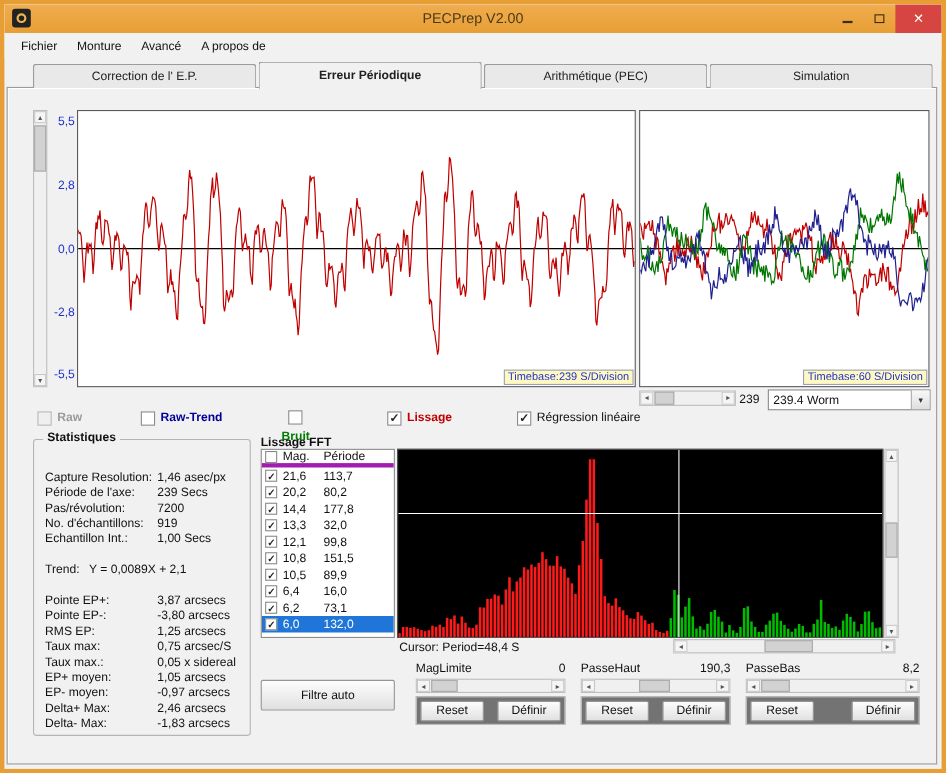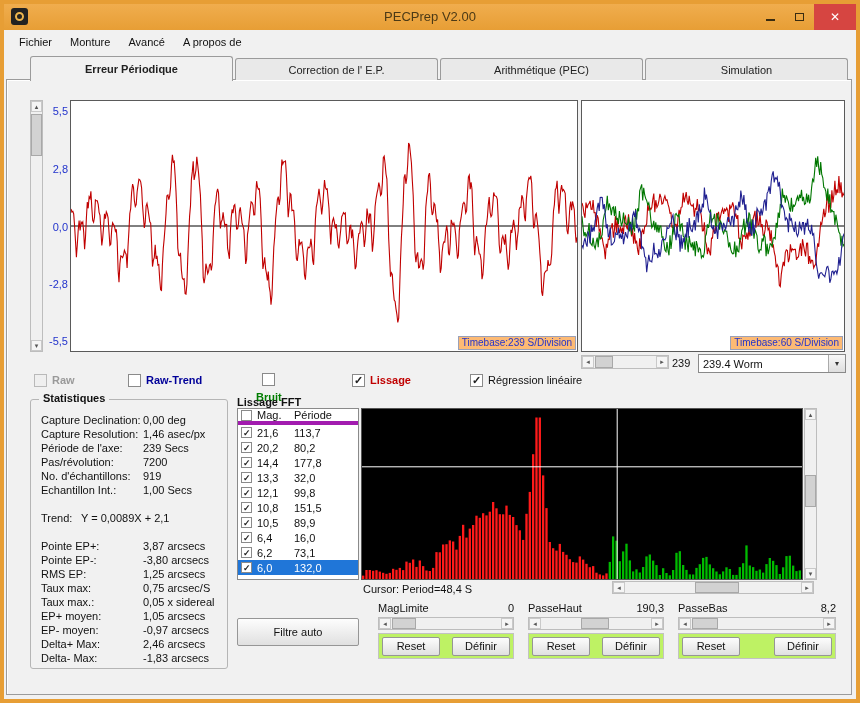--- a/index.html
+++ b/index.html
@@ -21,21 +21,21 @@
   .menu-item{padding:3px 9px;}
   
   .tabstrip{position:absolute;left:26px;top:52px;width:820px;height:24px;display:flex;z-index:4;}
   .tab{flex:1;height:22px;margin-top:2px;margin-right:2px;border:1px solid #9b9b9b;border-bottom:none;border-radius:3px 3px 0 0;background:#e9e9e9;display:flex;align-items:center;justify-content:center;color:#222;}
   .tab.active{height:25px;margin-top:0;background:#f1f1f1;font-weight:bold;z-index:6;}
   .panel{position:absolute;left:2px;top:75px;width:846px;height:616px;background:#f1f1f1;border:1px solid #9b9b9b;box-shadow:inset 1px 1px 0 #ffffff;z-index:1;}
   .z{z-index:5;}
   .filelabel{font-weight:bold;}
   
   .chartbox{background:#fff;border:1px solid #5a5a5a;overflow:hidden;}
-  .timebase{position:absolute;right:1px;bottom:1px;background:#fdba74;border:1px solid #9aa0b8;color:#2233cc;font-size:10px;padding:0 3px;line-height:12px;}
+  .timebase{position:absolute;right:1px;bottom:1px;background:#fef9c3;border:1px solid #9aa0b8;color:#2233cc;font-size:10px;padding:0 3px;line-height:12px;}
   .ylab{width:26px;text-align:right;color:#2233cc;font-size:11px;}
   
   .hscroll{display:flex;background:#f0f0f0;border:1px solid #bdbdbd;}
   .vscroll{display:flex;flex-direction:column;background:#f0f0f0;border:1px solid #bdbdbd;}
   .sb-btn{background:#f5f5f5;border:1px solid #c9c9c9;color:#555;font-size:7px;display:flex;align-items:center;justify-content:center;flex:0 0 auto;}
   .hscroll .sb-btn{width:12px;height:100%;}
   .vscroll .sb-btn{height:11px;width:100%;}
   .sb-track{flex:1;position:relative;}
   .sb-thumb{position:absolute;background:#d2d2d2;border:1px solid #a8a8a8;}
   .hscroll .sb-thumb{top:0;bottom:0;}
@@ -65,21 +65,21 @@
   .fftrow.selected{background:#2076d8;color:#fff;}
   .fftchart{background:#000;border:1px solid #555;overflow:hidden;}
   
   .combo{display:flex;align-items:center;background:#fff;border:1px solid #8a8a8a;}
   .combo-text{flex:1;padding-left:4px;white-space:nowrap;}
   .combo-btn{width:17px;align-self:stretch;background:linear-gradient(#f8f8f8,#dedede);border-left:1px solid #aaa;display:flex;align-items:center;justify-content:center;font-size:8px;color:#333;}
   
   .slgroup{position:absolute;}
   .sl-head{display:flex;justify-content:space-between;height:13px;}
   .sl-scroll{height:13px;margin-top:2px;}
-  .sl-panel{margin-top:3px;height:26px;background:#bef264;border:1px solid #c2c2c2;display:flex;align-items:center;justify-content:space-between;padding:0 3px;}
+  .sl-panel{margin-top:3px;height:26px;background:#737373;border:1px solid #c2c2c2;display:flex;align-items:center;justify-content:space-between;padding:0 3px;}
   .sl-panel .btn{width:58px;height:19px;}
 </style>
 </head>
 <body>
 
 <div class="window">
 
   <div class="titlebar">
     <div class="tb-icon">
         <span class="tb-icon-dot"></span>
@@ -97,22 +97,22 @@
   </div>
 
   <div class="menubar">
     <span class="menu-item">Fichier</span>
     <span class="menu-item">Monture</span>
     <span class="menu-item">Avancé</span>
     <span class="menu-item">A propos de</span>
   </div>
 
   <div class="tabstrip">
+    <div class="tab">Correction de l' E.P.</div>
     <div class="tab active">Erreur Périodique</div>
-    <div class="tab">Correction de l' E.P.</div>
     <div class="tab">Arithmétique (PEC)</div>
     <div class="tab">Simulation</div>
   </div>
 
   <div class="panel"></div>
 
 
   <div class="abs z vscroll" style="left:26px;top:96px;width:13px;height:252px;">
     <div class="sb-btn">▴</div>
     <div class="sb-track">
@@ -174,24 +174,20 @@
     <span class="cb checked"></span>
     <span class="cb-label" style="color: rgb(192, 0, 0);">Lissage</span>
   </div>
   <div class="cbitem z" style="left:466px;top:369px;">
     <span class="cb checked"></span>
     <span class="cb-label plain" style="color: rgb(16, 16, 16);">Régression linéaire</span>
   </div>
 
   <div class="groupbox z" style="left:26px;top:395px;width:198px;height:270px;text-align:right;">
     <span class="gb-title">Statistiques</span>
-    <div class="statrow" style="top:14px;">
-        <span class="lab">Capture Declination:</span>
-        <span class="val">0,00 deg</span>
-      </div>
     <div class="statrow" style="top:28px;">
         <span class="lab">Capture Resolution:</span>
         <span class="val">1,46 asec/px</span>
       </div>
     <div class="statrow" style="top:42px;">
         <span class="lab">Période de l'axe:</span>
         <span class="val">239 Secs</span>
       </div>
     <div class="statrow" style="top:56px;">
         <span class="lab">Pas/révolution:</span>

